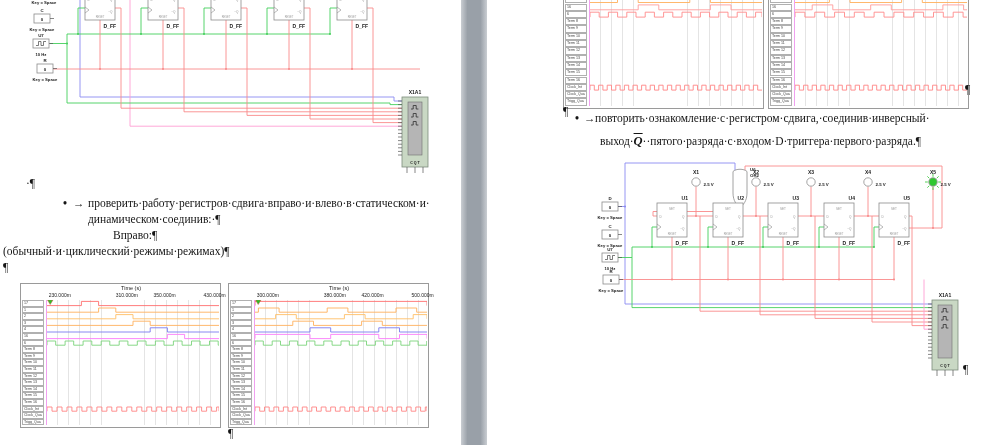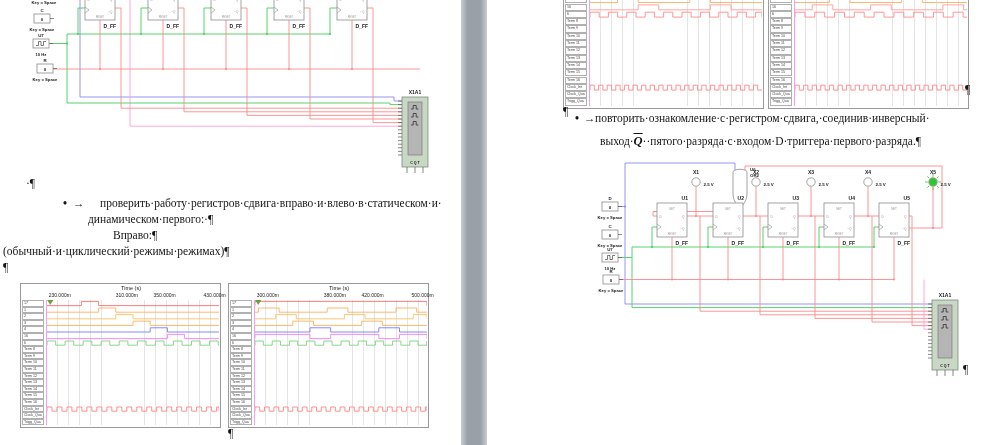--- a/index.html
+++ b/index.html
@@ -168,22 +168,22 @@
         <text x="415" y="163.5" class="t3 tmid">C Q T</text>
         <line x1="407" y1="167" x2="407" y2="173" class="pin"></line>
         <line x1="415" y1="167" x2="415" y2="173" class="pin"></line>
         <line x1="423" y1="167" x2="423" y2="173" class="pin"></line>
       </g>
   </svg>
 
   <div class="doc" style="left:26px;top:177px">·¶</div>
   <div class="doc" style="left:63px;top:197px;font-weight:bold">•</div>
   <div class="doc" style="left:73px;top:197px">→</div>
-  <div class="doc" style="left:100px;top:197px">проверить·работу·регистров·сдвига·вправо·и·влево·в·статическом·и·</div>
-  <div class="doc" style="left:88px;top:213px">динамическом·первого:·¶</div>
+  <div class="doc" style="left:88px;top:197px">проверить·работу·регистров·сдвига·вправо·и·влево·в·статическом·и·</div>
+  <div class="doc" style="left:88px;top:213px">динамическом·соединив:·¶</div>
   <div class="doc" style="left:113px;top:229px">Вправо:¶</div>
   <div class="doc" style="left:3px;top:245px">(обычный·и·циклический·режимы·режимах)¶</div>
   <div class="doc" style="left:3px;top:261px">¶</div>
   <div class="doc" style="left:424px;top:413px">¶</div>
   <div class="doc" style="left:228px;top:427px">¶</div>
 
   <div class="wf" style="left: 20px; top: 283px; width: 199px; height: 143.4px;">
       <div class="wf-title" style="left: 24px; top: 1px; width: 172px;">Time (s)</div>
       <div class="wf-tick" style="left: 38.76px; top: 8px;">230.000m</div>
       <div class="wf-tick" style="left: 105.84px; top: 8px;">310.000m</div>

